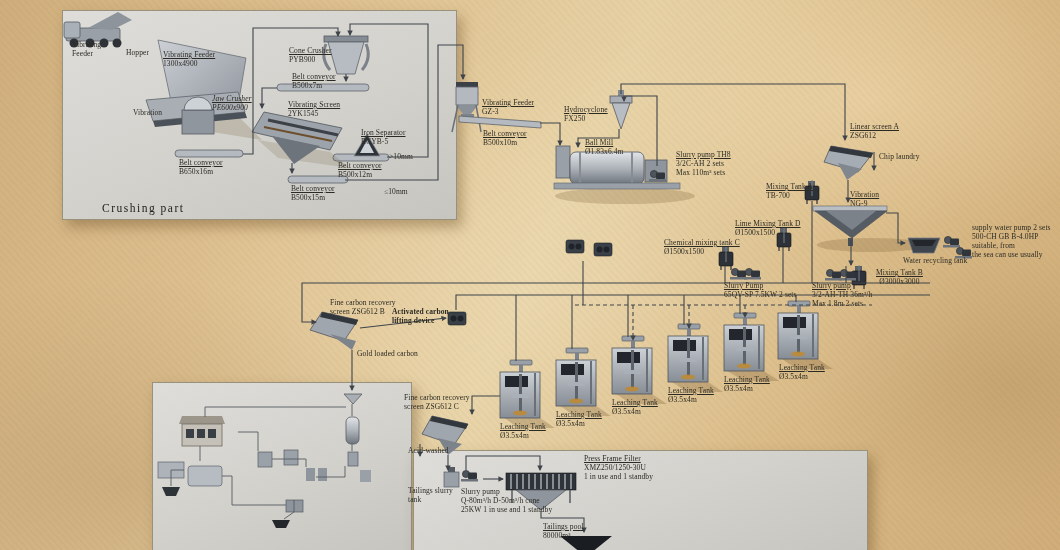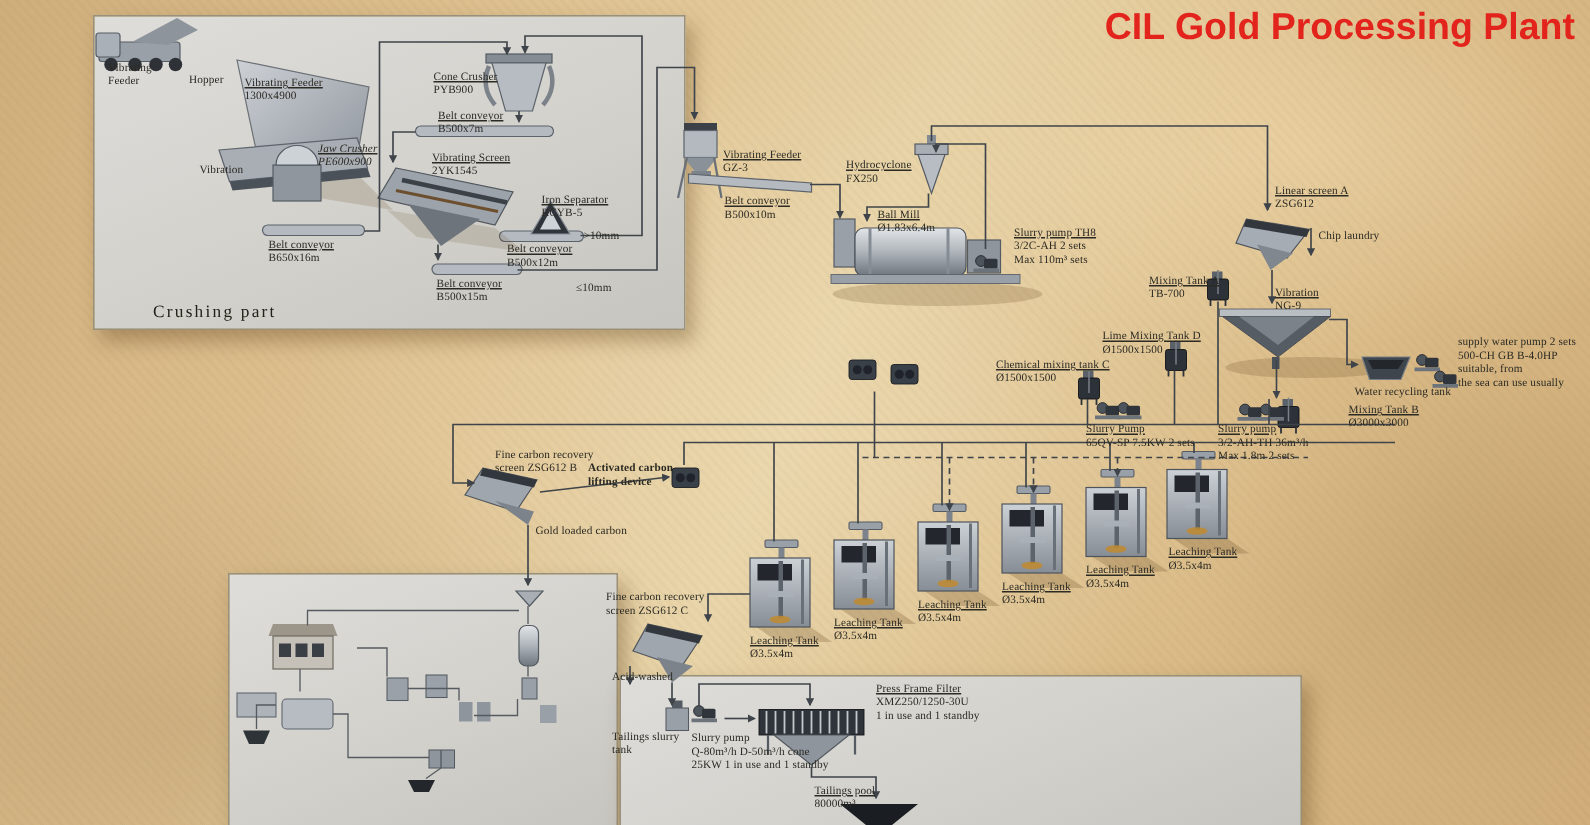--- a/index.html
+++ b/index.html
@@ -301,21 +301,20 @@
       <polyline class="ppl" points="200,446 200,461"></polyline>
       <polyline class="ppl" points="184,470 171,470 171,486"></polyline>
       <polyline class="ppl" points="352,444 352,451"></polyline>
       <polyline class="ppl" points="345,466 345,477 316,477"></polyline>
       <polyline class="ppl" points="294,500 294,512 284,519"></polyline>
       <polyline class="ppl" points="222,476 232,476 232,505 286,505"></polyline>
       <polyline class="ppl" points="352,404 352,416"></polyline>
     </g>
   </svg>
 
-  <div class="ttl">CIL Gold Processing Plant</div>
 
   <div class="lbl" style="left:72px;top:40px;">Vibrating
 Feeder</div>
   <div class="lbl" style="left:126px;top:48px;">Hopper</div>
   <div class="lbl" style="left:163px;top:50px;"><span class="l1">Vibrating Feeder</span><span class="l2">1300x4900</span></div>
   <div class="lbl" style="left:133px;top:108px;">Vibration</div>
   <div class="lbl" style="left:212px;top:94px;font-style:italic;"><span class="l1">Jaw Crusher</span><span class="l2">PE600x900</span></div>
   <div class="lbl" style="left:179px;top:158px;"><span class="l1">Belt conveyor</span><span class="l2">B650x16m</span></div>
   <div class="lbl" style="left:289px;top:46px;"><span class="l1">Cone Crusher</span><span class="l2">PYB900</span></div>
   <div class="lbl" style="left:292px;top:72px;"><span class="l1">Belt conveyor</span><span class="l2">B500x7m</span></div>
@@ -335,21 +334,21 @@
 Max 110m³ sets</span></div>
   <div class="lbl" style="left:850px;top:122px;"><span class="l1">Linear screen A</span><span class="l2">ZSG612</span></div>
   <div class="lbl" style="left:879px;top:152px;">Chip laundry</div>
   <div class="lbl" style="left:766px;top:182px;"><span class="l1">Mixing Tank A</span><span class="l2">TB-700</span></div>
   <div class="lbl" style="left:850px;top:190px;"><span class="l1">Vibration</span><span class="l2">NG-9</span></div>
   <div class="lbl" style="left:735px;top:219px;"><span class="l1">Lime Mixing Tank D</span><span class="l2">Ø1500x1500</span></div>
   <div class="lbl" style="left:664px;top:238px;"><span class="l1">Chemical mixing tank C</span><span class="l2">Ø1500x1500</span></div>
   <div class="lbl" style="left:724px;top:281px;"><span class="l1">Slurry Pump</span><span class="l2">65QV-SP 7.5KW 2 sets</span></div>
   <div class="lbl" style="left:812px;top:281px;"><span class="l1">Slurry pump</span><span class="l2">3/2-AH-TH 36m³/h
 Max 1.8m 2 sets</span></div>
-  <div class="lbl" style="left:899px;top:268px;"><span class="l1">Mixing Tank B</span><span class="l2">Ø3000x3000</span></div>
+  <div class="lbl" style="left:876px;top:268px;text-align:center;"><span class="l1">Mixing Tank B</span><span class="l2">Ø3000x3000</span></div>
   <div class="lbl" style="left:903px;top:256px;">Water recycling tank</div>
   <div class="lbl note" style="left:972px;top:223px;width:80px;">supply water pump 2 sets
 500-CH GB B-4.0HP
 suitable, from
 the sea can use usually</div>
 
   <div class="lbl" style="left:500px;top:422px;"><span class="l1">Leaching Tank</span><span class="l2">Ø3.5x4m</span></div>
   <div class="lbl" style="left:556px;top:410px;"><span class="l1">Leaching Tank</span><span class="l2">Ø3.5x4m</span></div>
   <div class="lbl" style="left:612px;top:398px;"><span class="l1">Leaching Tank</span><span class="l2">Ø3.5x4m</span></div>
   <div class="lbl" style="left:668px;top:386px;"><span class="l1">Leaching Tank</span><span class="l2">Ø3.5x4m</span></div>

